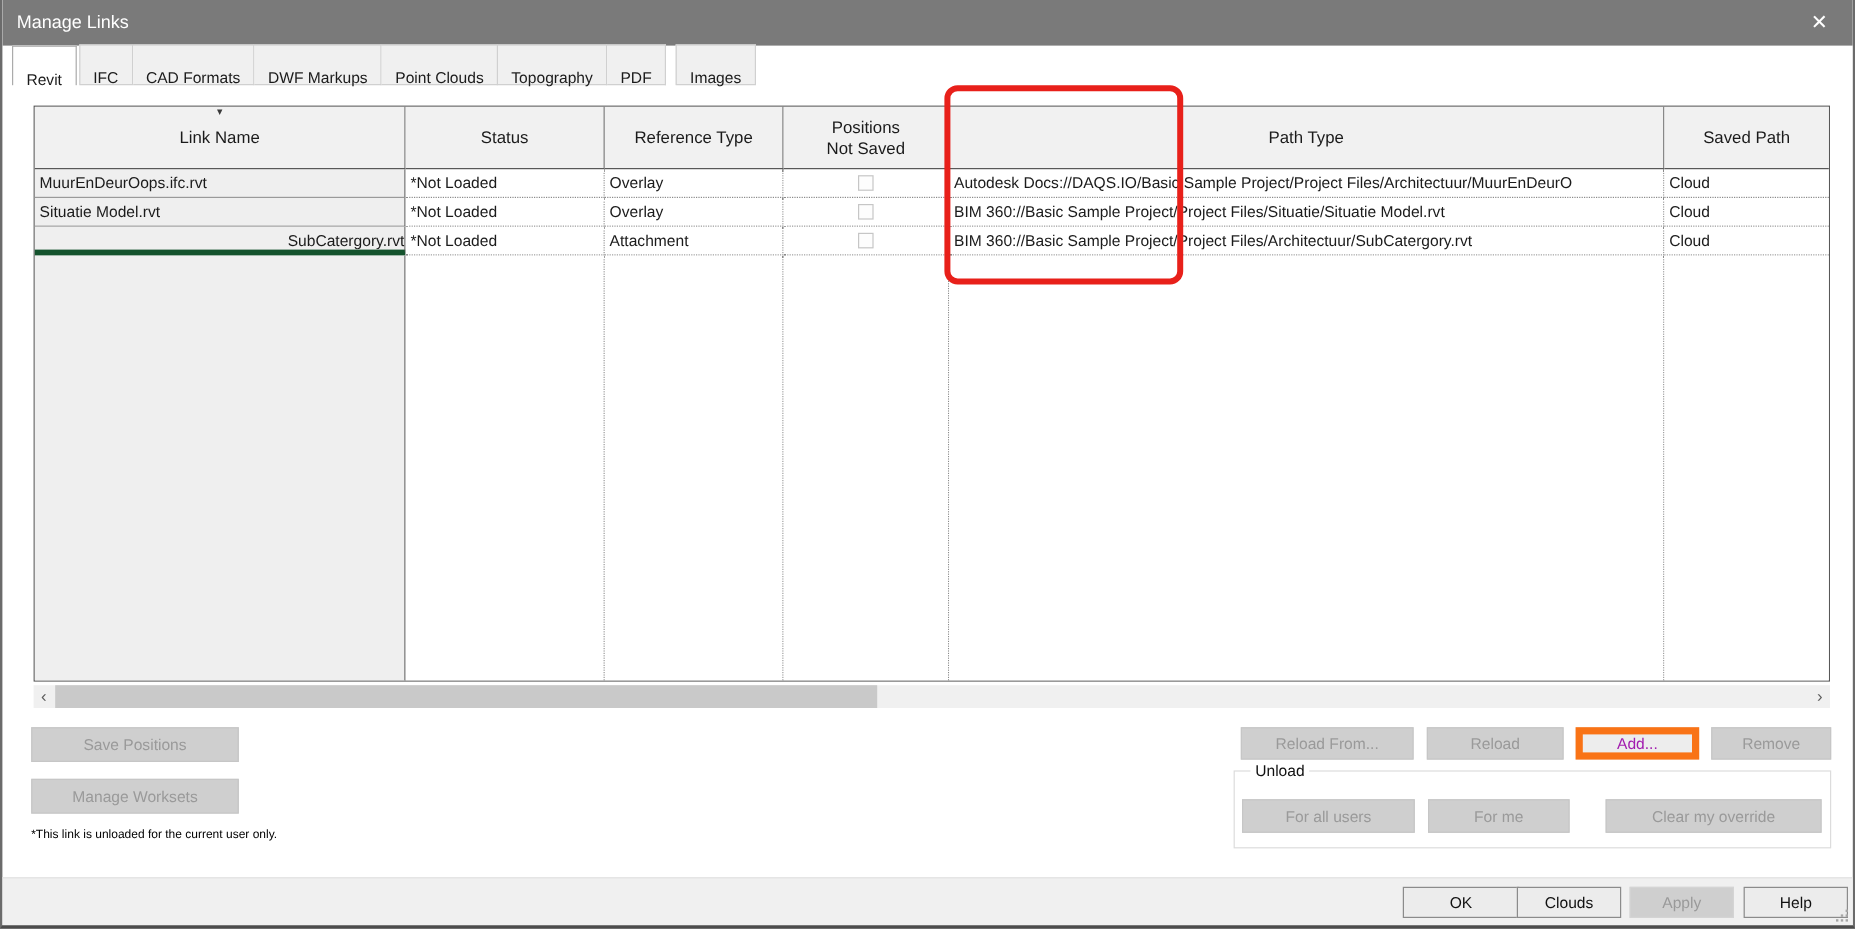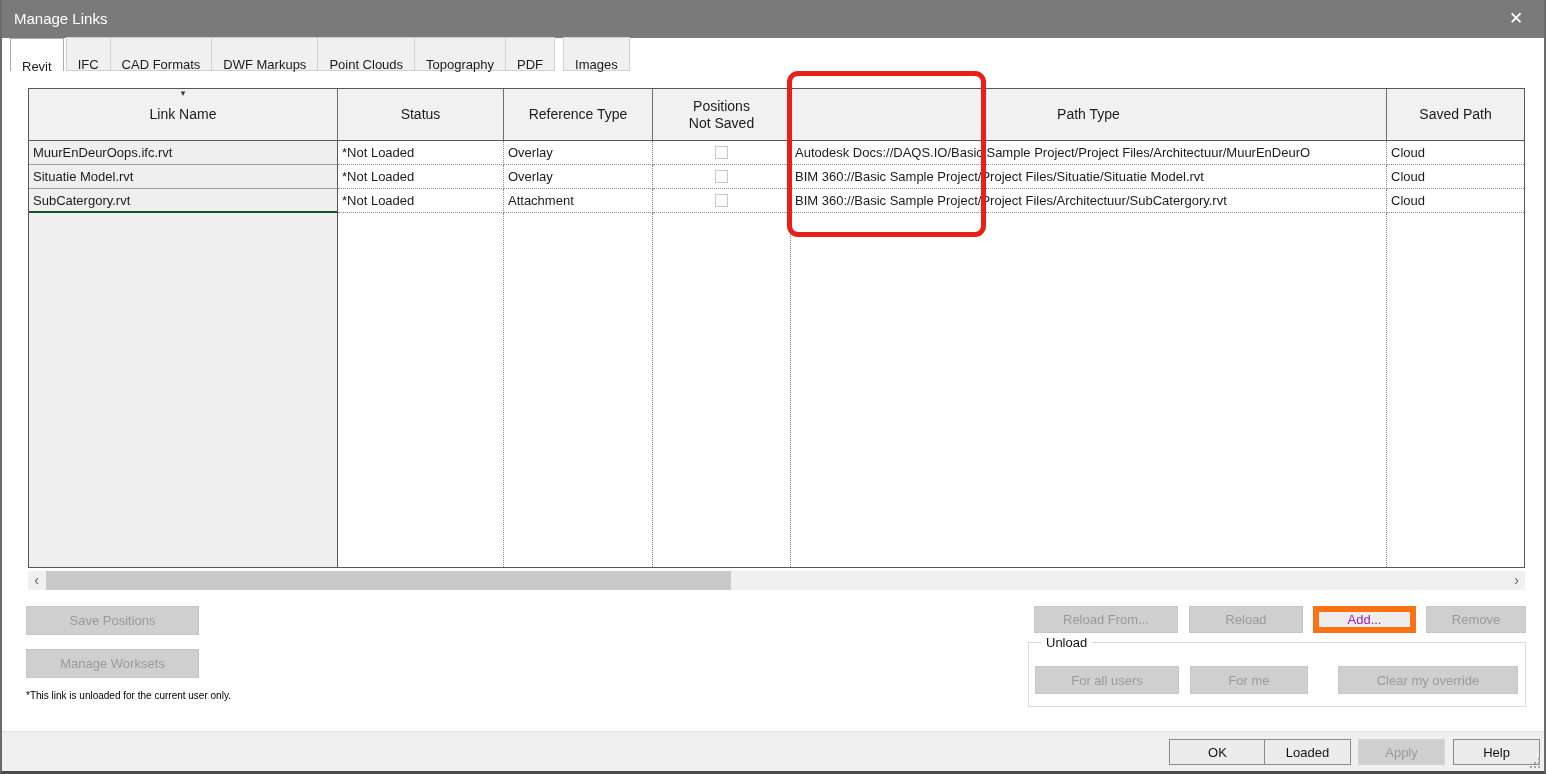--- a/index.html
+++ b/index.html
@@ -32,21 +32,21 @@
                grid-template-rows:52px 24px 24px 24px 1fr; background:#ffffff; }
   .hcell { background:#f1f1f1; border-right:1px solid #6e6e6e; border-bottom:1px solid #585858;
            font-size:14px; display:flex; align-items:center; justify-content:center;
            text-align:center; position:relative; line-height:17px; }
   .hcell:nth-child(6){ border-right:none; }
   .sort-ind { position:absolute; top:-1px; left:50%; transform:translateX(-50%);
               font-size:9px; color:#3a3a3a; line-height:10px; }
   .cell { font-size:13px; line-height:23px; padding-left:4px; white-space:nowrap; overflow:hidden;
           border-right:1px dotted #8a8a8a; border-bottom:1px dotted #8a8a8a; background:#ffffff; }
   .cell.namecol { background:#efefef; border-right:1px solid #585858; border-bottom:1px solid #9a9a9a; }
-  .cell.lastname { border-bottom:2px solid #14532d; }
+  .cell.lastname { border-bottom:5px solid #14532d;text-align:right; }
   .cell.chk { display:flex; align-items:center; justify-content:center; padding:0; }
   .cell.nodot-r { border-right:none; }
   .checkbox { width:13px; height:13px; background:#fdfdfd; border:1px solid #c6c6c6; }
   .fill { border-right:1px dotted #8a8a8a; background:#ffffff; }
   .fill.namecol { background:#efefef; border-right:1px solid #585858; }
   .fill.nodot-r { border-right:none; }
 
   
   .hscroll { position:absolute; left:26px; top:571px; width:1497px; height:19px; background:#f0f0f0; }
   .hs-arrow { position:absolute; top:0; width:17px; height:19px; color:#5b5b5b; font-size:14px;
@@ -181,19 +181,19 @@
 
   <div class="groupbox">
     <span class="gb-label">Unload</span>
     <button class="btn btn-disabled" style="left:6px; top:23px; width:144px; height:28px;">For all users</button>
     <button class="btn btn-disabled" style="left:161px; top:23px; width:118px; height:28px;">For me</button>
     <button class="btn btn-disabled" style="left:309px; top:23px; width:180px; height:28px;">Clear my override</button>
   </div>
 
   <div class="footer">
     <button class="btn btn-normal" style="left:1167px; top:7px; width:97px; height:26px;text-align:center;">OK</button>
-    <button class="btn btn-normal" style="left:1262px; top:7px; width:87px; height:26px;">Loaded</button>
+    <button class="btn btn-normal" style="left:1262px; top:7px; width:87px; height:26px;">Clouds</button>
     <button class="btn btn-disabled" style="left:1356px; top:7px; width:87px; height:26px; border-color:#d4d4d4;">Apply</button>
     <button class="btn btn-normal" style="left:1451px; top:7px; width:87px; height:26px;">Help</button>
     <div class="grip"></div>
   </div>
 
 </div>
 
 </body></html>

